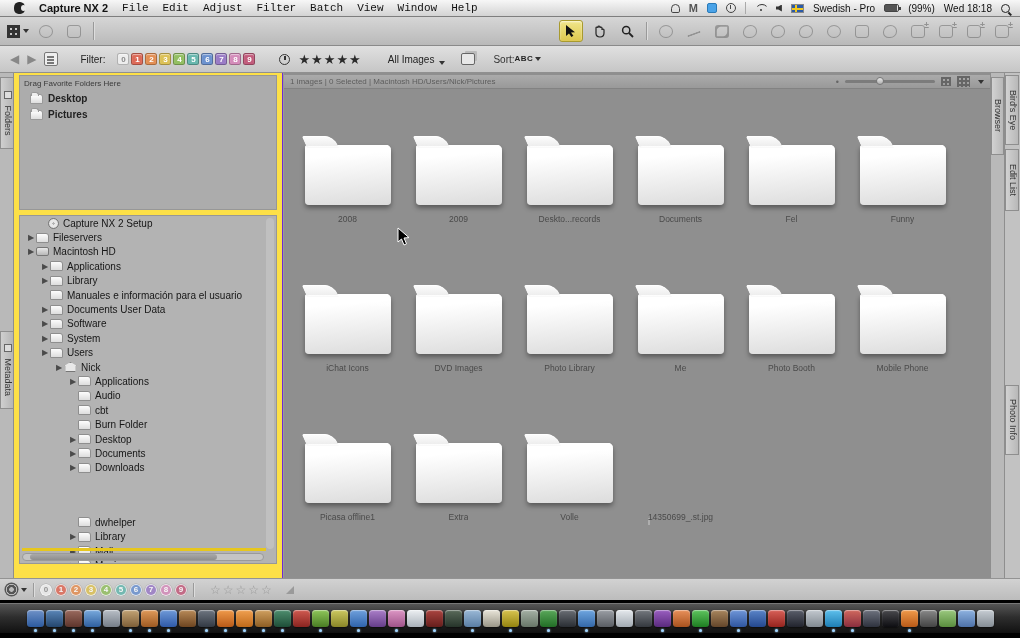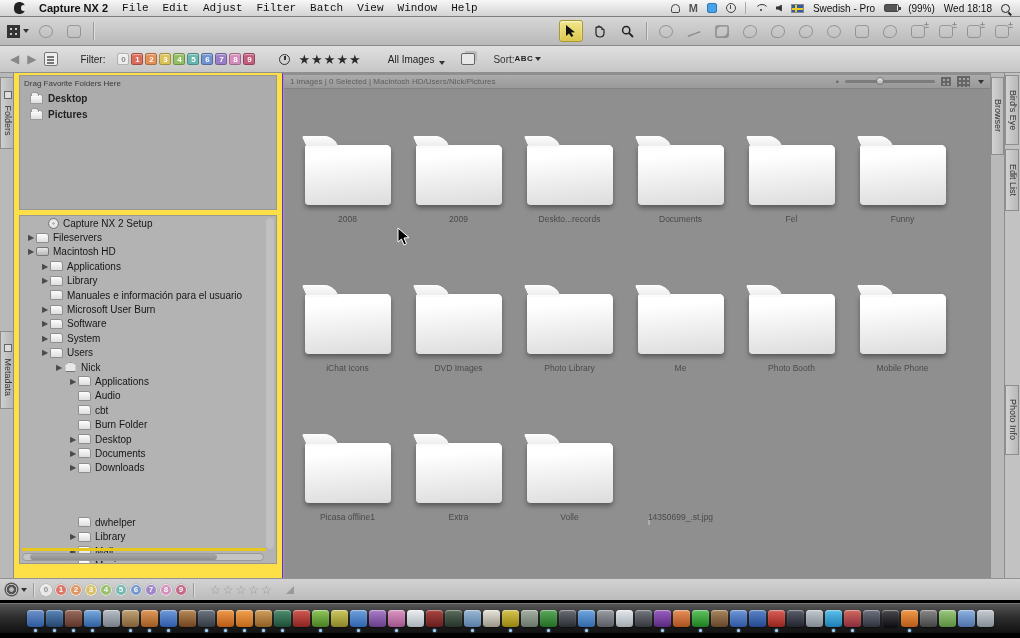--- a/index.html
+++ b/index.html
@@ -410,21 +410,21 @@
 
             <div class="tree-row" style="padding-left: 20px;">
               <span class="tri arr-none">▶</span>
               <span class="tico ic-folder"></span>
               <span>Manuales e información para el usuario</span>
             </div>
 
             <div class="tree-row" style="padding-left: 20px;">
               <span class="tri arr-right">▶</span>
               <span class="tico ic-folder"></span>
-              <span>Microsoft User Burn</span>
+              <span>Documents User Data</span>
             </div>
 
             <div class="tree-row" style="padding-left: 20px;">
               <span class="tri arr-right">▶</span>
               <span class="tico ic-folder"></span>
               <span>Software</span>
             </div>
 
             <div class="tree-row" style="padding-left: 20px;">
               <span class="tri arr-right">▶</span>

